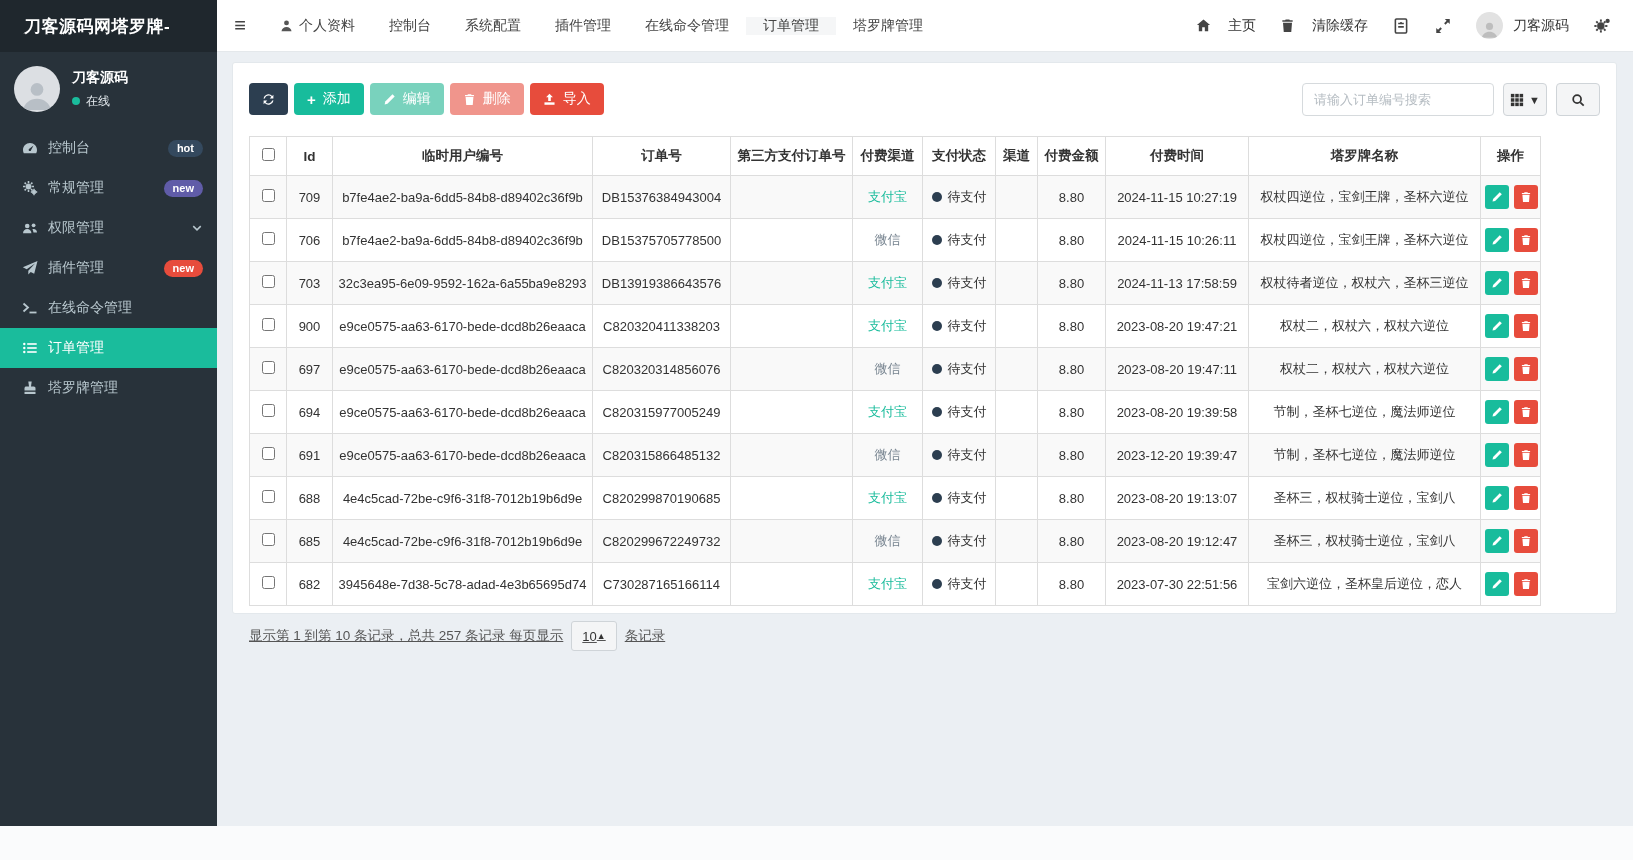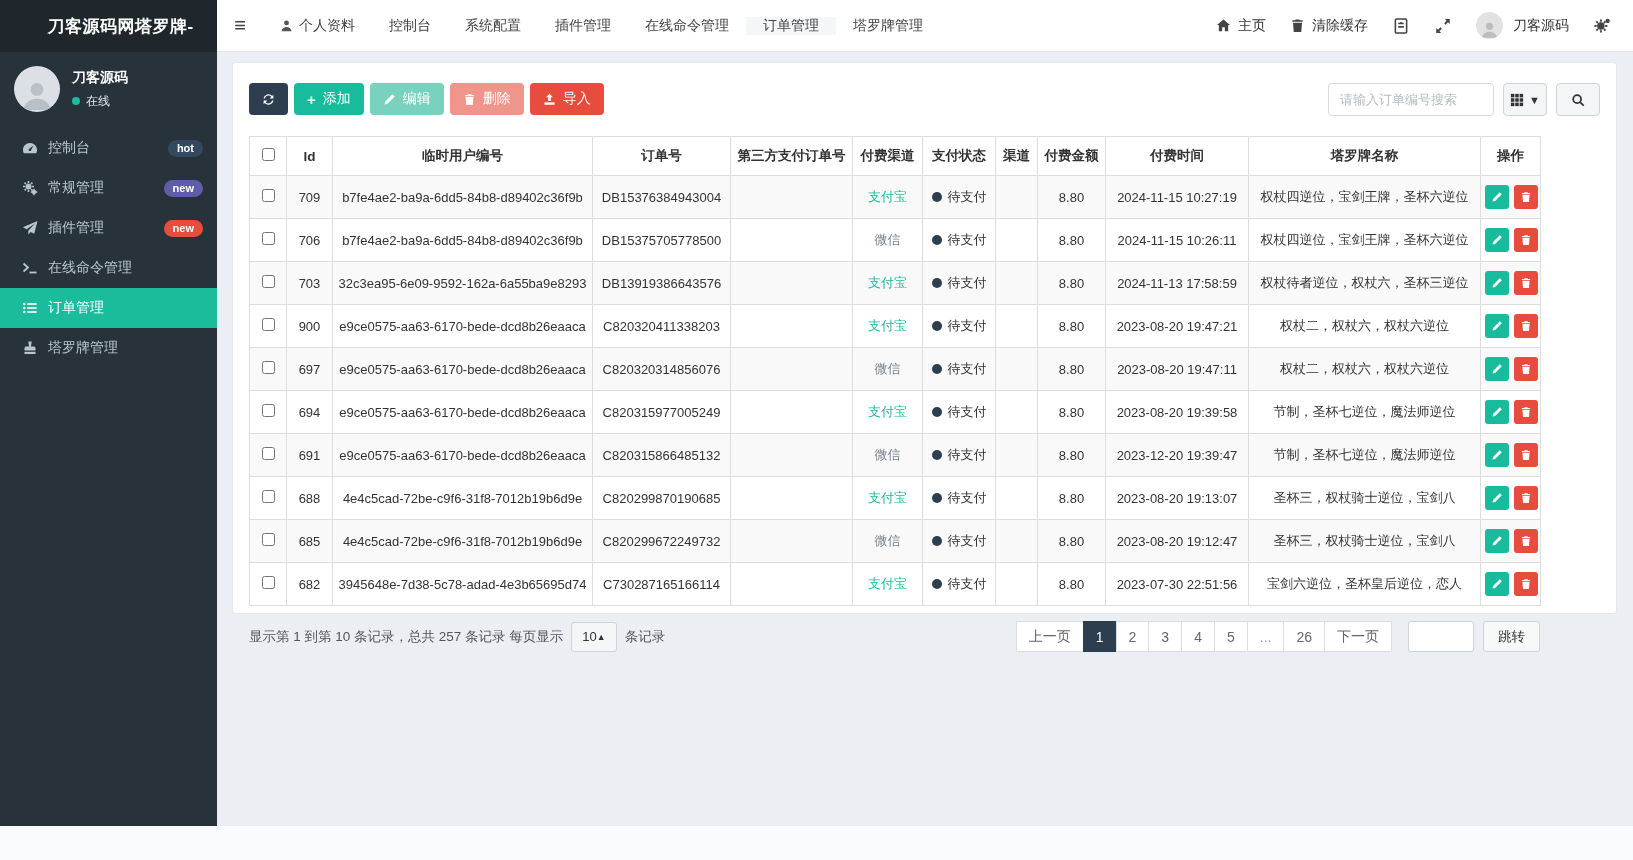--- a/index.html
+++ b/index.html
@@ -5,21 +5,21 @@
   * { box-sizing: border-box; margin: 0; padding: 0; }
   html,body { width:1633px; height:860px; }
   body {
     font-family: "Liberation Sans", "DejaVu Sans", sans-serif;
     background:#fafbfc; color:#333; overflow:hidden;
   }
   .app { position:relative; width:1633px; height:826px; overflow:hidden; background:#ebeff3; }
 
   
   .sidebar { position:absolute; left:0; top:0; bottom:0; width:217px; background:#28323a; z-index:5; }
-  .logo { height:52px; background:#1f272d; display:flex; align-items:center; padding-left:24px;justify-content:center; }
+  .logo { height:52px; background:#1f272d; display:flex; align-items:center; padding-left:24px; }
   .logo span { color:#fff; font-size:17px; font-weight:bold; letter-spacing:.5px; }
   .user-panel { display:flex; align-items:center; padding:14px 12px 12px 14px; }
   .user-panel .avatar { width:46px; height:46px; border-radius:50%; background:#dcdfe3; overflow:hidden; display:flex; align-items:flex-end; justify-content:center; }
   .user-panel .avatar svg { width:34px; height:34px; fill:#b8bfc6; }
   .user-meta { margin-left:12px; }
   .user-name { color:#fff; font-size:14px; font-weight:bold; margin-bottom:6px; }
   .user-status { color:#e8eef2; font-size:12px; display:flex; align-items:center; }
   .user-status .dot { width:8px; height:8px; border-radius:50%; background:#1abc9c; display:inline-block; margin-right:6px; }
   .menu-search { margin:8px 12px 12px 12px; position:relative; }
   .menu-search input { width:100%; height:32px; background:#3a4750; border:none; border-radius:4px; color:#cfd8dd; padding:0 30px 0 12px; font-size:13px; outline:none; }
@@ -34,21 +34,21 @@
   .chev { margin-left:auto; width:12px; height:12px; color:#b8c7ce; }
 
   
   .topnav { position:absolute; left:217px; right:0; top:0; height:52px; background:#fff; border-bottom:1px solid #e4e8eb; display:flex; align-items:stretch; z-index:4; }
   .hamburger { width:46px; display:flex; align-items:center; justify-content:center; font-size:20px; color:#444; cursor:pointer; }
   .tabs { display:flex; align-items:center; }
   .tab { display:flex; align-items:center; gap:6px; padding:0 17px; font-size:14px; color:#444; cursor:pointer; }
   .tab.active { background:#f5f6f7; }
   .tab svg { width:13px; height:13px; color:#555; }
   .nav-right { margin-left:auto; display:flex; align-items:center; gap:24px; padding-right:22px; }
-  .nav-link { display:flex; align-items:center; gap:7px; font-size:14px; color:#333; cursor:pointer; }
+  .nav-link { display:flex; align-items:center; gap:17px; font-size:14px; color:#333; cursor:pointer; }
   .nav-link svg { width:15px; height:15px; color:#444; }
   .icon-btn { width:18px; height:18px; color:#444; cursor:pointer; }
   .nav-user { display:flex; align-items:center; gap:10px; cursor:pointer; }
   .nav-user .sm-avatar { width:27px; height:27px; border-radius:50%; background:#e2e2e2; display:flex; align-items:flex-end; justify-content:center; overflow:hidden; }
   .nav-user .sm-avatar svg { width:19px; height:19px; fill:#bdbdbd; }
   .nav-user span { font-size:14px; color:#333; }
 
   
   .content { position:absolute; left:217px; right:0; top:52px; bottom:0; }
   .panel { margin:10px 16px 0 15px; background:#fff; border:1px solid #e3e8ec; border-radius:3px; padding:20px 16px 24px 16px; height:552px; }
@@ -56,40 +56,40 @@
   .toolbar { display:flex; align-items:flex-start; justify-content:space-between; }
   .btns-left { display:flex; gap:6px; }
   .btn { display:inline-flex; align-items:center; gap:7px; border:none; border-radius:4px; color:#fff; font-size:14px; padding:0 13px; height:32px; cursor:pointer; font-family:inherit; }
   .btn svg { width:13px; height:13px; }
   .btn-refresh { background:#2c3e50; }
   .btn-add { background:#18bc9c; }
   .btn-edit { background:#79d2bd; }
   .btn-del { background:#f0958c; }
   .btn-import { background:#e74c3c; }
   .toolbar-right { display:flex; gap:9px; align-items:center; }
-  .search-input { width:166px; height:33px; border:1px solid #d6dadd; border-radius:4px; padding:0 11px; font-size:13px; color:#555; outline:none; font-family:inherit; }
+  .search-input { width:192px; height:33px; border:1px solid #d6dadd; border-radius:4px; padding:0 11px; font-size:13px; color:#555; outline:none; font-family:inherit; }
   .search-input::placeholder { color:#b5bcc2; }
   .tool-btn { height:33px; min-width:44px; background:#f4f5f6; border:1px solid #cfd4d8; border-radius:4px; display:inline-flex; align-items:center; justify-content:center; gap:5px; color:#333; cursor:pointer; font-size:11px; }
   .tool-btn svg { width:14px; height:14px; color:#333; }
 
   
   table { border-collapse:collapse; table-layout:fixed; width:1291px; margin-top:20px; font-size:13px; }
   th, td { border:1px solid #ddd; text-align:center; vertical-align:middle; overflow:hidden; white-space:nowrap; }
   th { font-weight:bold; color:#333; padding:10px 4px; font-size:13.5px; background:#fff; }
   td { padding:9px 4px; color:#333; }
   tbody tr:nth-child(odd) { background:#f9f9f9; }
   .status-dot { display:inline-block; width:10px; height:10px; border-radius:50%; background:#2c3e50; margin-right:6px; vertical-align:-1px; }
   .act { width:24px; height:24px; border:none; border-radius:3px; color:#fff; cursor:pointer; display:inline-flex; align-items:center; justify-content:center; }
   .act svg { width:12px; height:12px; }
   .act.edit { background:#18bc9c; margin-right:5px; }
   .act.del { background:#e74c3c; }
 
   
   .table-footer { width:1291px; margin-top:15px; display:flex; align-items:center; justify-content:space-between; }
-  .summary { font-size:13.5px; color:#555; display:flex; align-items:center; gap:8px; }
+  .summary { font-size:13.5px; color:#555; display:flex; align-items:center; gap:8px;text-decoration:underline; }
   .pagesize-btn { height:30px; padding:0 10px; background:#f4f5f6; border:1px solid #cfd4d8; border-radius:3px; font-size:13px; color:#333; display:inline-flex; align-items:center; cursor:pointer; }
   .pagesize-btn .caret { font-size:9px; color:#333; }
   .pagination { display:flex; align-items:center; }
   .page-item { min-width:33px; height:31px; padding:0 12px; border:1px solid #ddd; background:#fff; color:#666; font-size:14px; display:inline-flex; align-items:center; justify-content:center; margin-left:-1px; cursor:pointer; }
   .page-item.active { background:#2c3e50; border-color:#2c3e50; color:#fff; }
   .page-item.ellipsis { cursor:default; color:#999; }
   .jump-input { width:66px; height:31px; border:1px solid #cfd4d8; border-radius:3px; margin-left:16px; outline:none; padding:0 8px; font-size:13px; }
   .jump-btn { height:31px; padding:0 14px; margin-left:9px; background:#f7f8f8; border:1px solid #cfd4d8; border-radius:3px; font-size:13.5px; color:#333; cursor:pointer; }
 </style>
 </head>
@@ -143,20 +143,32 @@
             <circle cx="12" cy="12" r="1.9"></circle>
             <g stroke-width="1.3">
               <line x1="12" y1="8.8" x2="12" y2="10"></line>
               <line x1="12" y1="14" x2="12" y2="15.2"></line>
               <line x1="8.8" y1="12" x2="10" y2="12"></line>
               <line x1="14" y1="12" x2="15.2" y2="12"></line>
             </g>
           </svg>
         <span>常规管理</span>
         <span class="badge" style="background: rgb(96, 92, 168);">new</span>
+      </div>
+      <div class="menu-item">
+        <svg class="mi-icon" viewBox="0 0 16 16" fill="currentColor">
+            <circle cx="5.2" cy="6" r="2.3"></circle>
+            <path d="M1 13.2c0-2.3 1.9-4.1 4.2-4.1s4.2 1.8 4.2 4.1z"></path>
+            <circle cx="11.6" cy="5.3" r="1.9"></circle>
+            <path d="M10.4 9.2c.4-.1.8-.2 1.2-.2 1.9 0 3.4 1.5 3.4 3.4h-3.5c-.2-1.3-.6-2.4-1.1-3.2z"></path>
+          </svg>
+        <span>权限管理</span>
+        <svg class="chev" viewBox="0 0 16 16" fill="none" stroke="currentColor" stroke-width="2">
+            <path d="M3 5.5l5 5 5-5"></path>
+          </svg>
       </div>
       <div class="menu-item">
         <svg class="mi-icon" viewBox="0 0 16 16" fill="currentColor">
             <path d="M15.5 1L.8 7.3l3.9 1.9L13 3.4 6.3 10.8v3.7l2.4-2.4 3.5 1.7z"></path>
           </svg>
         <span>插件管理</span>
         <span class="badge" style="background: rgb(231, 76, 60);">new</span>
       </div>
       <div class="menu-item">
         <svg class="mi-icon" viewBox="0 0 16 16" fill="none" stroke="currentColor" stroke-width="1.8">
@@ -577,32 +589,17 @@
 
       <div class="table-footer">
         <div class="summary">
           <span>显示第 1 到第 10 条记录，总共 257 条记录 每页显示</span>
           <button class="pagesize-btn">
             <span>10</span>
             <span class="caret">▲</span>
           </button>
           <span>条记录</span>
         </div>
-        <div class="pagination">
-          <div class="page-item" id="page-prev">上一页</div>
-          <span id="page-numbers" style="display:flex;">
-              <div class="page-item active">1</div>
-              <div class="page-item">2</div>
-              <div class="page-item">3</div>
-              <div class="page-item">4</div>
-              <div class="page-item">5</div>
-              <div class="page-item ellipsis">...</div>
-              <div class="page-item">26</div>
-            </span>
-          <div class="page-item" id="page-next">下一页</div>
-          <input class="jump-input" type="text" style="">
-          <button class="jump-btn">跳转</button>
-        </div>
       </div>
 
     </div>
   </main>
 </div>
 
 </body></html>

